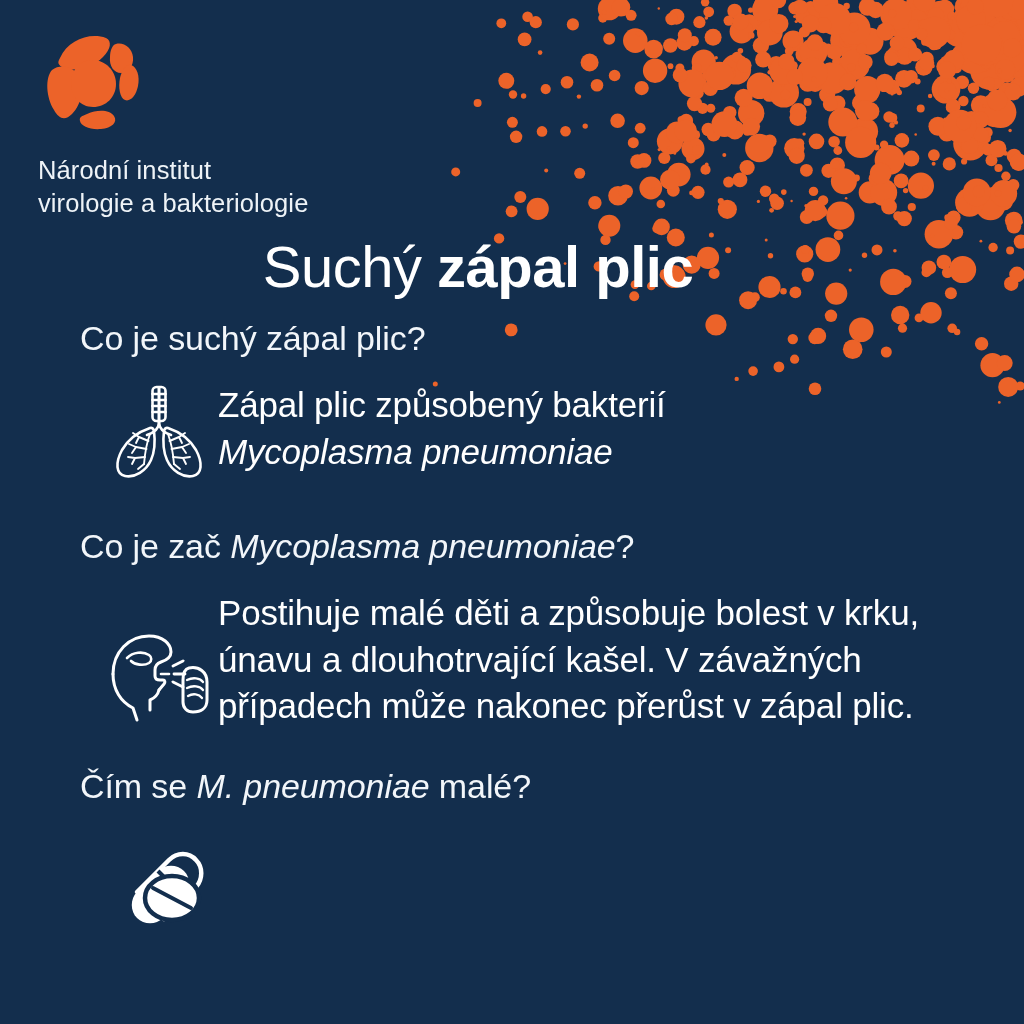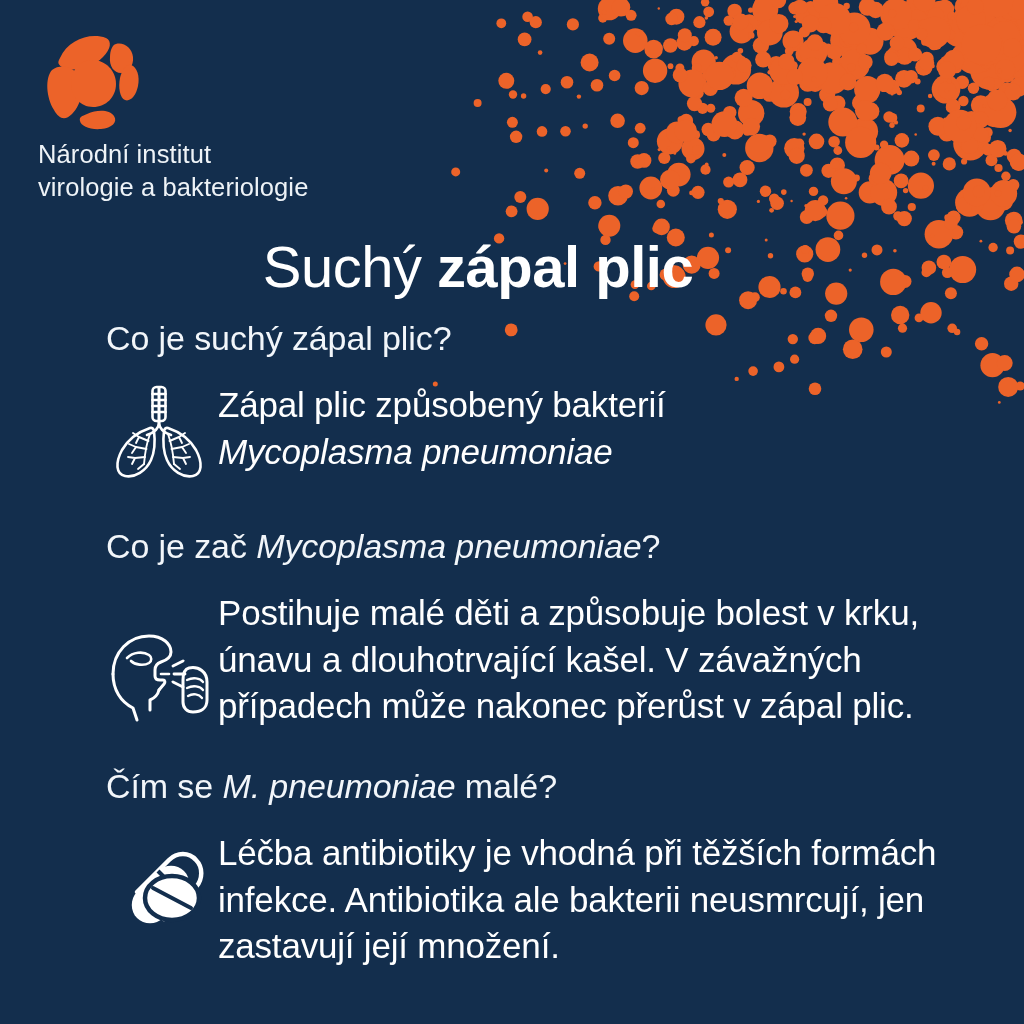--- a/index.html
+++ b/index.html
@@ -38,21 +38,21 @@
     left: 38px;
     top: 22px;
     width: 420px;
   }
   #logo-mark {
     width: 108px;
     height: 108px;
     display: block;
   }
   #logo-text {
-    margin-top: 8px;
+    margin-top: 24px;
     color: #eef3f7;
     font-size: 25.5px;
     line-height: 1.28;
     letter-spacing: 0.1px;
     white-space: pre-line;
   }
 
   
   #headline {
     position: absolute;
@@ -77,21 +77,21 @@
   }
   #section-1 { top: 318px; }
   #section-2 { top: 526px; }
   #section-3 { top: 766px; }
 
   .question {
     color: #f2f6fa;
     font-size: 34px;
     line-height: 1.18;
     font-weight: 400;
-    padding-left: 106px;
+    padding-left: 80px;
     letter-spacing: -0.1px;
   }
   .question .ital { font-style: italic; }
 
   .answer-row {
     display: flex;
     align-items: flex-start;
     padding-left: 100px;
     margin-top: 22px;
   }
@@ -806,17 +806,16 @@
           <path d="M28 56 L49 35 C56 28 68 28 75 35 C82 42 82 54 75 61 L54 82
                    C47 89 35 89 28 82 C21 75 21 63 28 56 Z" fill="#ffffff"></path>
 
           <path d="M49 35 L75 61" stroke="#132e4d" stroke-width="4"></path>
 
           <ellipse cx="63" cy="62" rx="27" ry="22" fill="#ffffff" stroke="#132e4d" stroke-width="4.5"></ellipse>
 
           <path d="M44 52 L82 72" stroke="#132e4d" stroke-width="4" stroke-linecap="round"></path>
         </svg>
       </div>
-      <div class="answer-text">Léčba antibiotiky je vhodná při těžších formách infekce. Antibiotika ale bakterii neusmrcují, jen zastavují její množení.</div>
     </div>
   </div>
 
 </div>
 
 </body></html>

